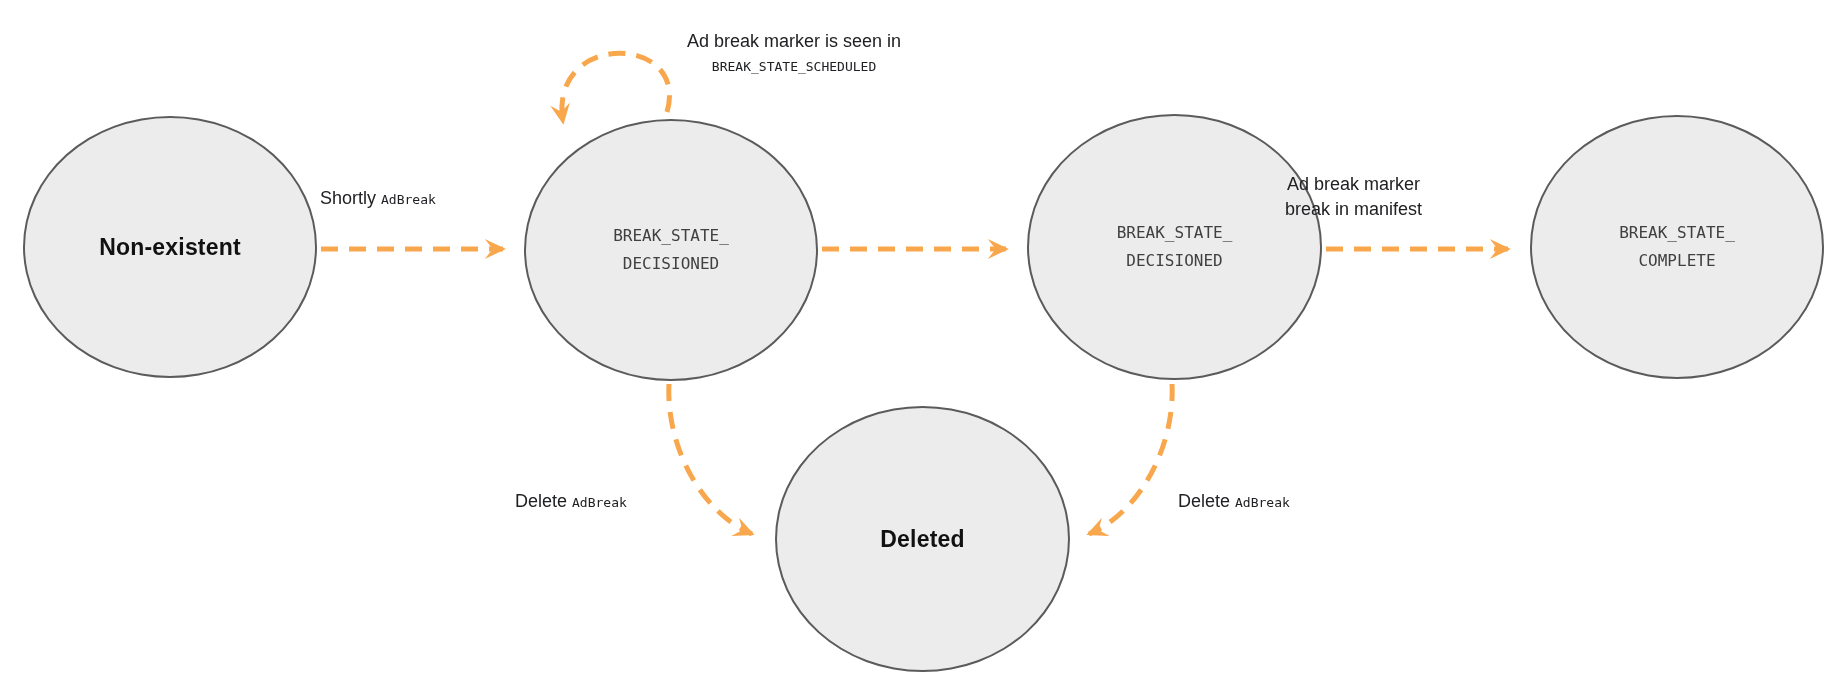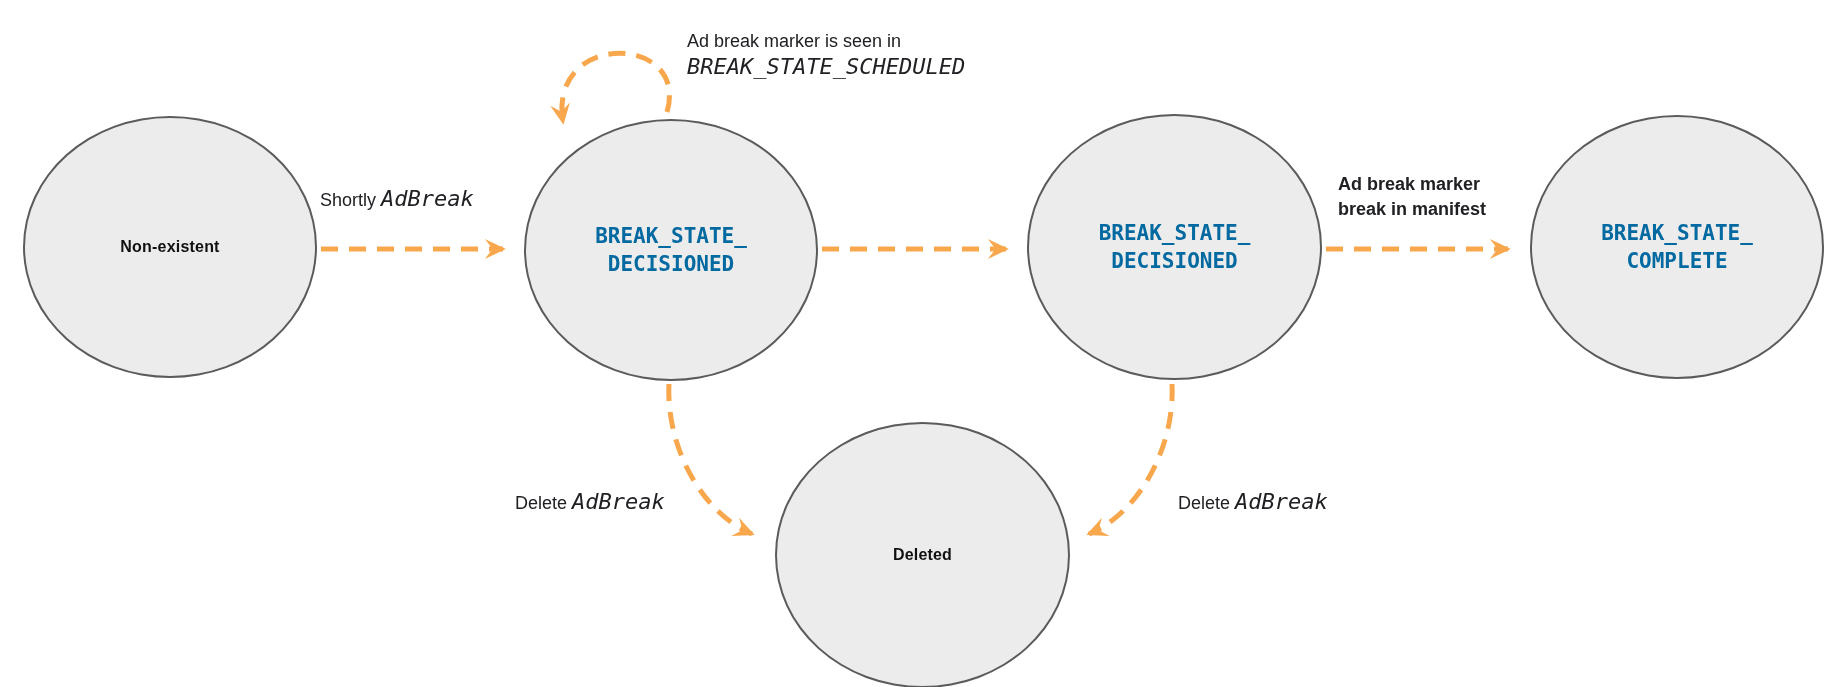--- a/index.html
+++ b/index.html
@@ -32,42 +32,42 @@
     border:2px solid var(--node-stroke);
     display:flex;
     flex-direction:column;
     align-items:center;
     justify-content:center;
     text-align:center;
     box-sizing:border-box;
   }
   .node .plain-label{
     font-weight:bold;
-    font-size:16px;
+    font-size:23px;
     color:#111111;
     letter-spacing:0.2px;
   }
   .node .code-label{
     font-family:"DejaVu Sans Mono", monospace;
-    font-weight:bold;
-    font-size:21px;
+    font-weight:normal;
+    font-size:16px;
     line-height:28px;
-    color:#0369a1;
+    color:#404040;
   }
   .edge-label{
     position:absolute;
     font-size:18px;
     line-height:25px;
     white-space:nowrap;
     color:var(--text);
+    text-align:center;
   }
   .mono{
     font-family:"DejaVu Sans Mono", monospace;
-    font-size:22px;
-    font-style:italic;
+    font-size:13px;
   }
 </style>
 </head>
 <body>
 
 <div class="stage">
 
   <svg class="arrows" viewBox="0 0 1844 687" xmlns="http://www.w3.org/2000/svg">
     <defs>
       <marker id="arrow" viewBox="0 0 12 12" refX="10" refY="6" markerWidth="4.6" markerHeight="4.6" orient="auto">
@@ -100,35 +100,35 @@
   <div class="node" style="left:1027px; top:114px; width:295px; height:266px;">
     <div class="code-label">BREAK_STATE_</div>
     <div class="code-label">DECISIONED</div>
   </div>
 
   <div class="node" style="left:1530px; top:115px; width:294px; height:264px;">
     <div class="code-label">BREAK_STATE_</div>
     <div class="code-label">COMPLETE</div>
   </div>
 
-  <div class="node" style="left:775px; top:422px; width:295px; height:266px;">
+  <div class="node" style="left:775px; top:406px; width:295px; height:266px;">
     <div class="plain-label">Deleted</div>
   </div>
 
   <div class="edge-label" style="left:320px; top:186px;">
     <span>Shortly </span><span class="mono">AdBreak</span>
   </div>
 
   <div class="edge-label" style="left:687px; top:29px;">
     <div>Ad break marker is seen in</div>
     <div class="mono">BREAK_STATE_SCHEDULED</div>
   </div>
 
 
-  <div class="edge-label" style="left:1338px; top:172px;font-weight:bold;">
+  <div class="edge-label" style="left:1285px; top:172px;">
     <div>Ad break marker</div>
     <div>break in manifest</div>
   </div>
 
   <div class="edge-label" style="left:515px; top:489px;">
     <span>Delete </span><span class="mono">AdBreak</span>
   </div>
 
   <div class="edge-label" style="left:1178px; top:489px;">
     <span>Delete </span><span class="mono">AdBreak</span>

